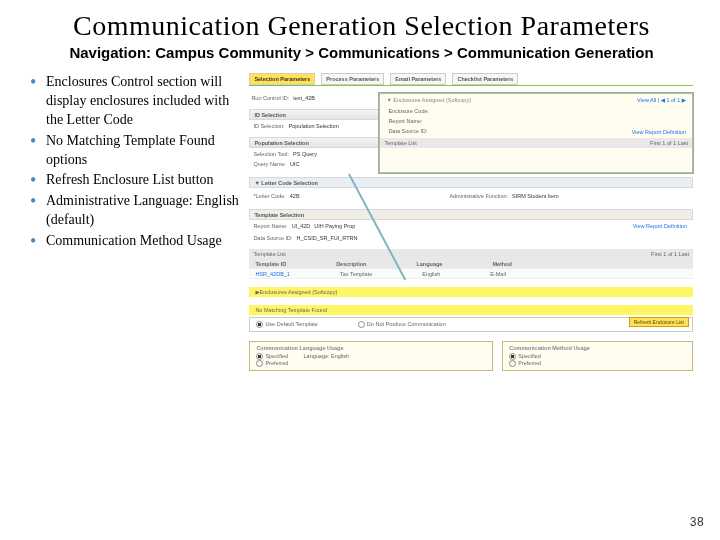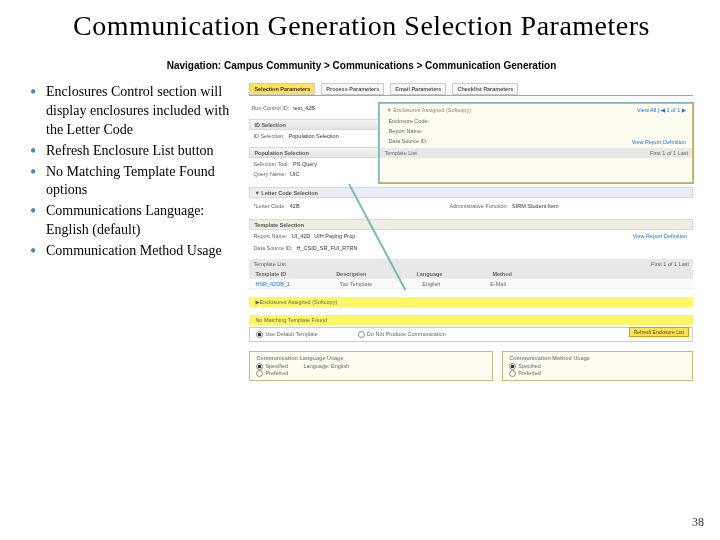--- a/index.html
+++ b/index.html
@@ -1,19 +1,19 @@
 <!DOCTYPE html>
 <html><head>
 <meta charset="utf-8">
 <style>
   * { box-sizing: border-box; margin: 0; padding: 0; }
   body { width: 720px; height: 540px; font-family: Arial, sans-serif; background: #fff; position: relative; overflow: hidden; }
   .slide { padding: 10px 27px 0 30px; }
   h1 { font-family: Georgia, serif; font-size: 28px; font-weight: normal; text-align: center; letter-spacing: 0.5px; }
-  .nav { font-size: 10px; font-weight: bold; text-align: center; margin-top: 18px; }
+  .nav { font-size: 15px; font-weight: bold; text-align: center; margin-top: 2px; }
   .content { display: flex; margin-top: 12px; }
   .bullets { width: 225px; font-family: Georgia, serif; font-size: 14px; line-height: 1.35; }
   .bullets li { list-style: none; position: relative; padding-left: 16px; margin-bottom: 2px; }
   .bullets li::before { content: '•'; position: absolute; left: 0; top: 0; color: #4a8abf; font-size: 18px; line-height: 1; }
   .shot { position: relative; width: 455px; height: 400px; font-size: 5.5px; color: #666; }
   .tabbar { position: absolute; top: 0; left: 0; height: 12px; display: flex; gap: 6px; align-items: center; }
   .tabbar .tab { padding: 2px 4px; border: 1px solid #ccc; background: #f7f7f7; font-weight: bold; color: #555; }
   .tabbar .tab.active { background: #ffe15a; color: #333; }
   .greenline { position: absolute; left: 0; right: 0; height: 1px; background: #8bc34a; }
   .runctl { position: absolute; top: 22px; left: 2px; }
@@ -27,35 +27,35 @@
   .encl-box { position: absolute; border: 1px solid #c9b97a; background: #fffdf0; }
   .hi { position: absolute; left: 0; right: 0; height: 10px; background: #fff666; display: flex; align-items: center; padding-left: 6px; color: #666; }
   .nomatch { position: absolute; left: 0; right: 0; border: 1px solid #ccc; padding: 3px 6px; display: flex; gap: 40px; align-items: center; }
   .radio::before { content: ''; display: inline-block; width: 5px; height: 5px; border: 1px solid #888; border-radius: 50%; margin-right: 2px; vertical-align: middle; }
   .radio.sel::before { background: radial-gradient(#333 45%, #fff 50%); }
   .btn { border: 1px solid #d4a000; background: #ffe15a; padding: 1px 4px; color: #5a4a00; font-size: 5px; position: absolute; }
   .langbox { position: absolute; border: 1px solid #c9b97a; background: #fffdf0; padding: 3px 6px; }
   .langbox .title { color: #888; font-weight: bold; margin-bottom: 2px; font-size: 5.5px; }
   .callout-box { position: absolute; border: 2px solid #7fb7be; background: #fff; }
   .callout-line { position: absolute; border-top: 2px solid #7fb7be; transform-origin: left center; }
-  .pagenum { position: absolute; right: 16px; bottom: 10px; font-size: 12px; font-family: Liberation Serif, serif; color: #333; margin-top: 44px; }
+  .pagenum { position: absolute; right: 16px; bottom: 10px; font-size: 12px; font-family: Liberation Mono, monospace; color: #333; margin-top: 44px; }
 </style>
 </head>
 <body>
 
 <div class="slide">
   <h1>Communication Generation Selection Parameters</h1>
   <div class="nav">Navigation: Campus Community &gt; Communications &gt; Communication Generation</div>
 
   <div class="content">
     <ul class="bullets">
       <li>Enclosures Control section will display enclosures included with the Letter Code</li>
+      <li>No Matching Template Found options</li>
       <li>Refresh Enclosure List button</li>
-      <li>No Matching Template Found options</li>
-      <li>Communications Language: English (default)</li>
+      <li>Administrative Language: English (default)</li>
       <li>Communication Method Usage</li>
     </ul>
 
     <div class="shot">
 
       <div class="tabbar">
         <span class="tab active">Selection Parameters</span>
         <span class="tab">Process Parameters</span>
         <span class="tab">Email Parameters</span>
         <span class="tab">Checklist Parameters</span>

